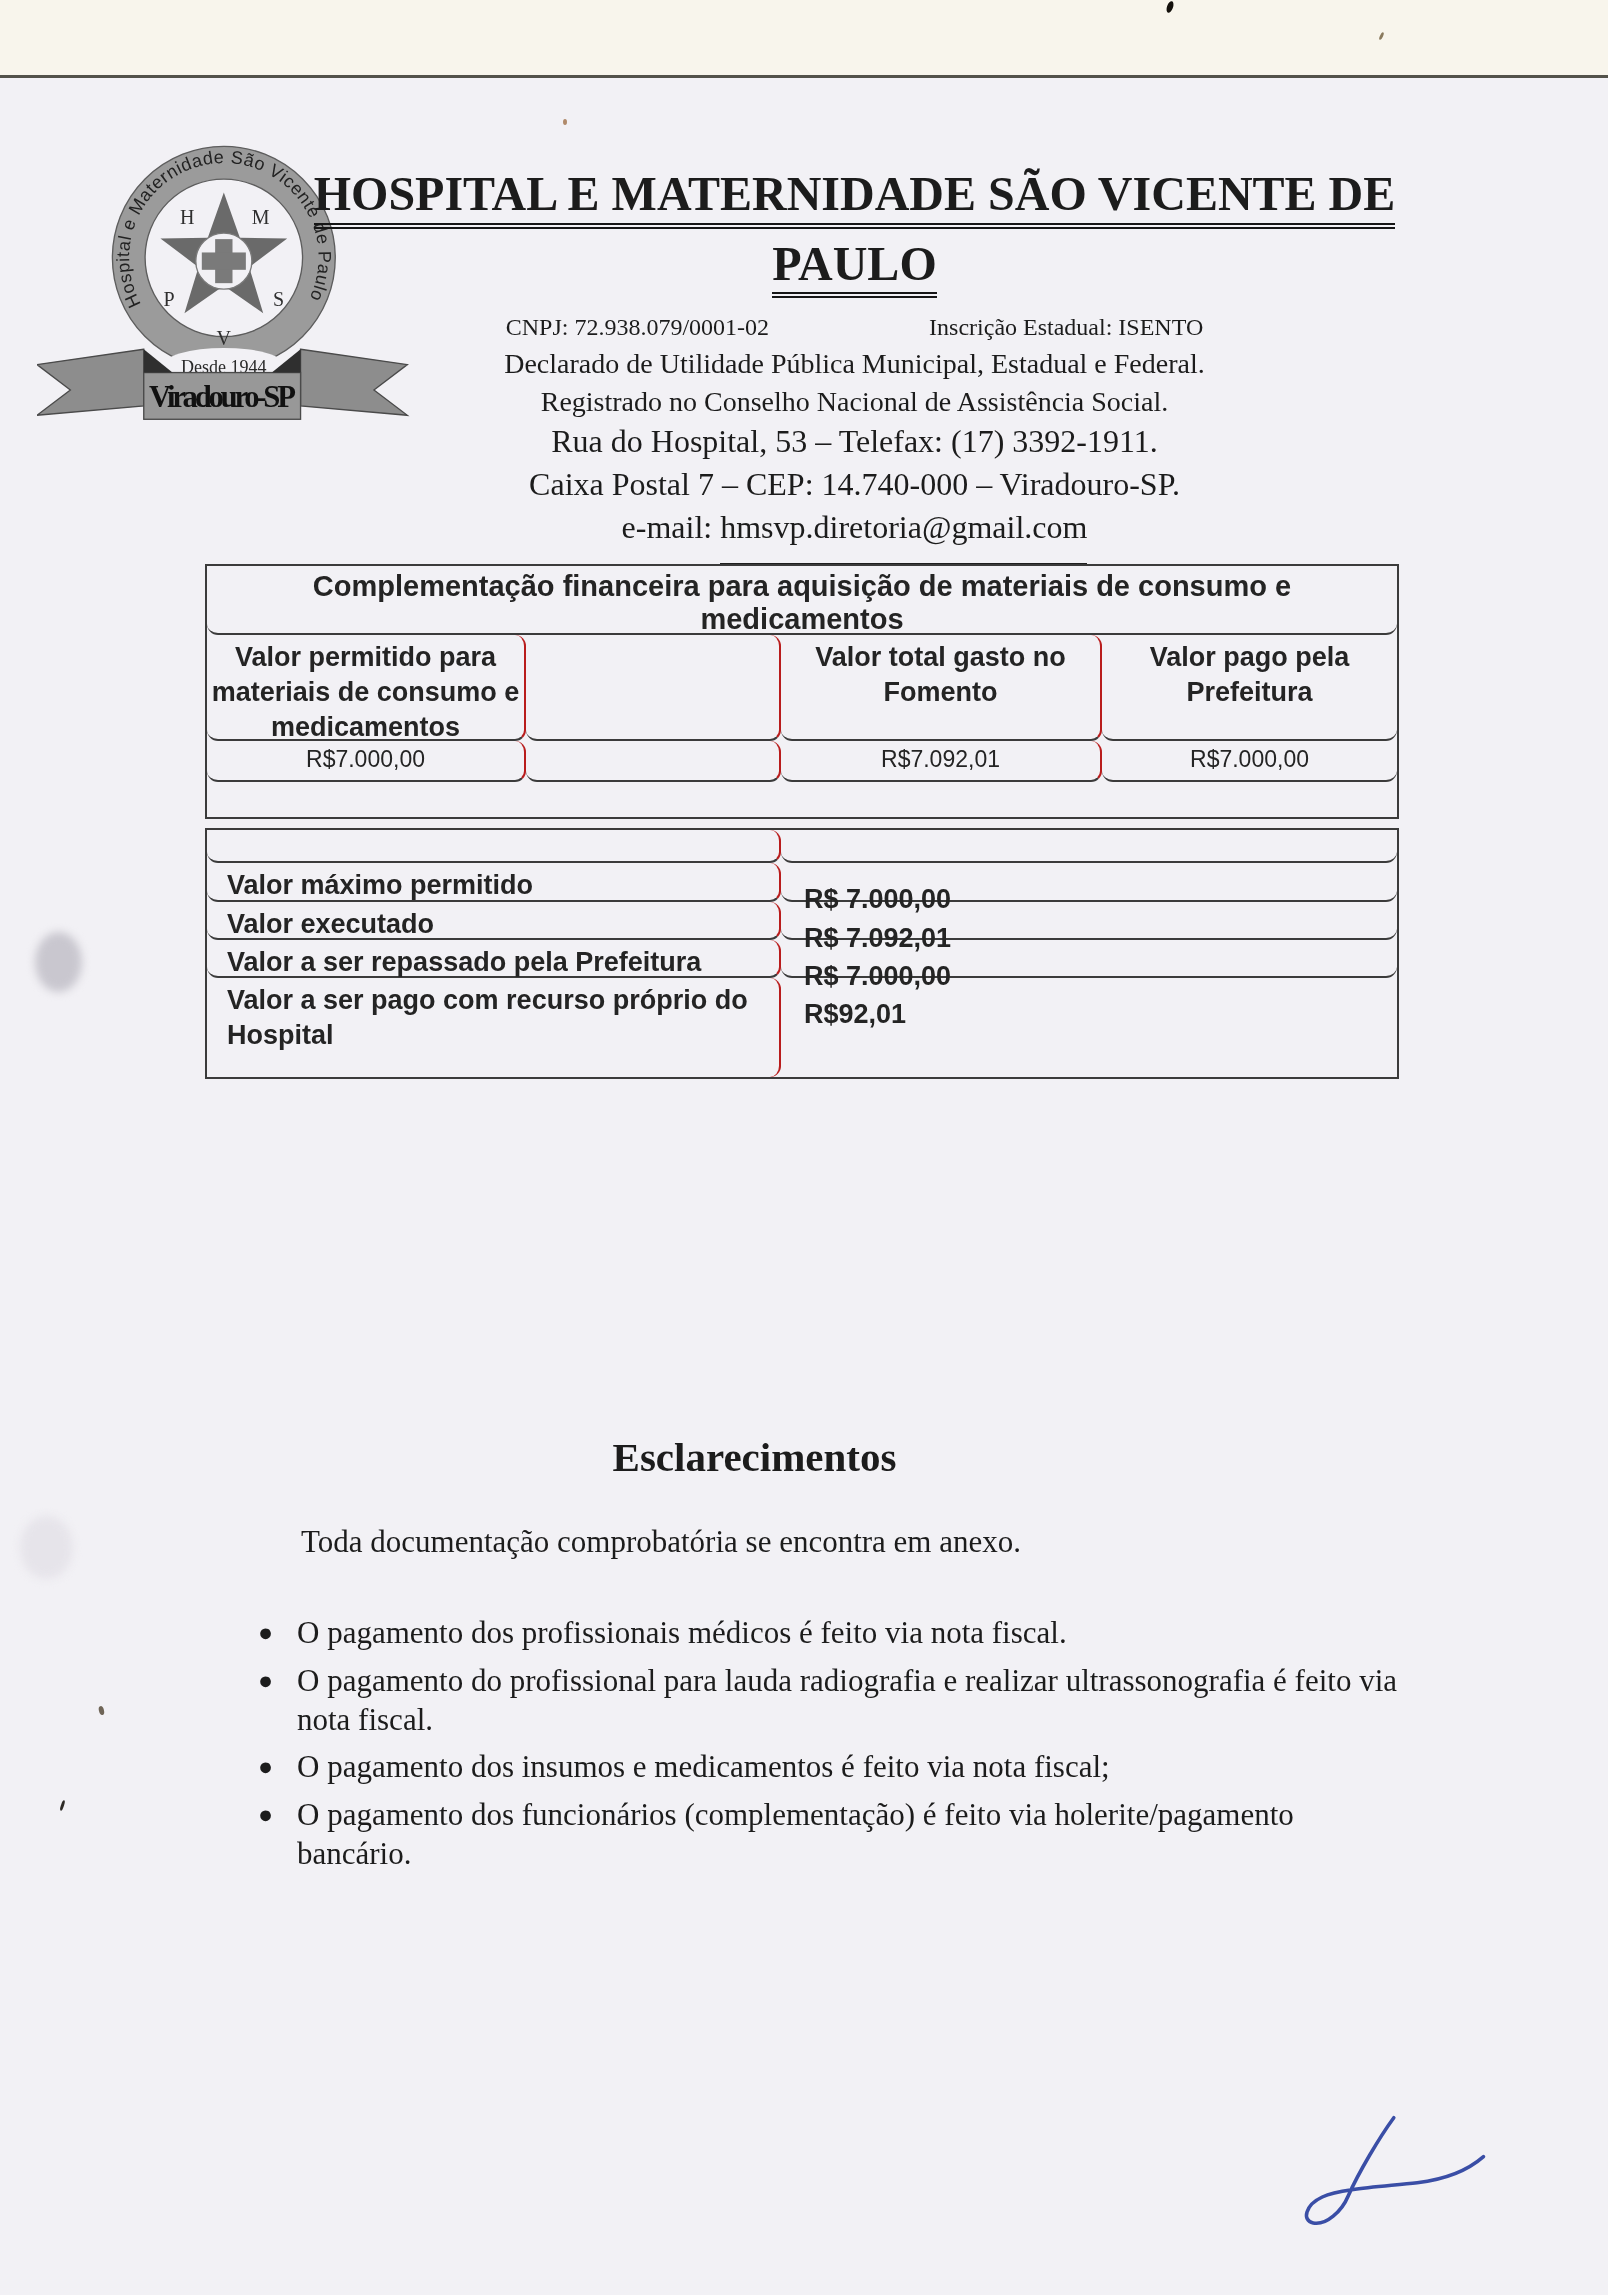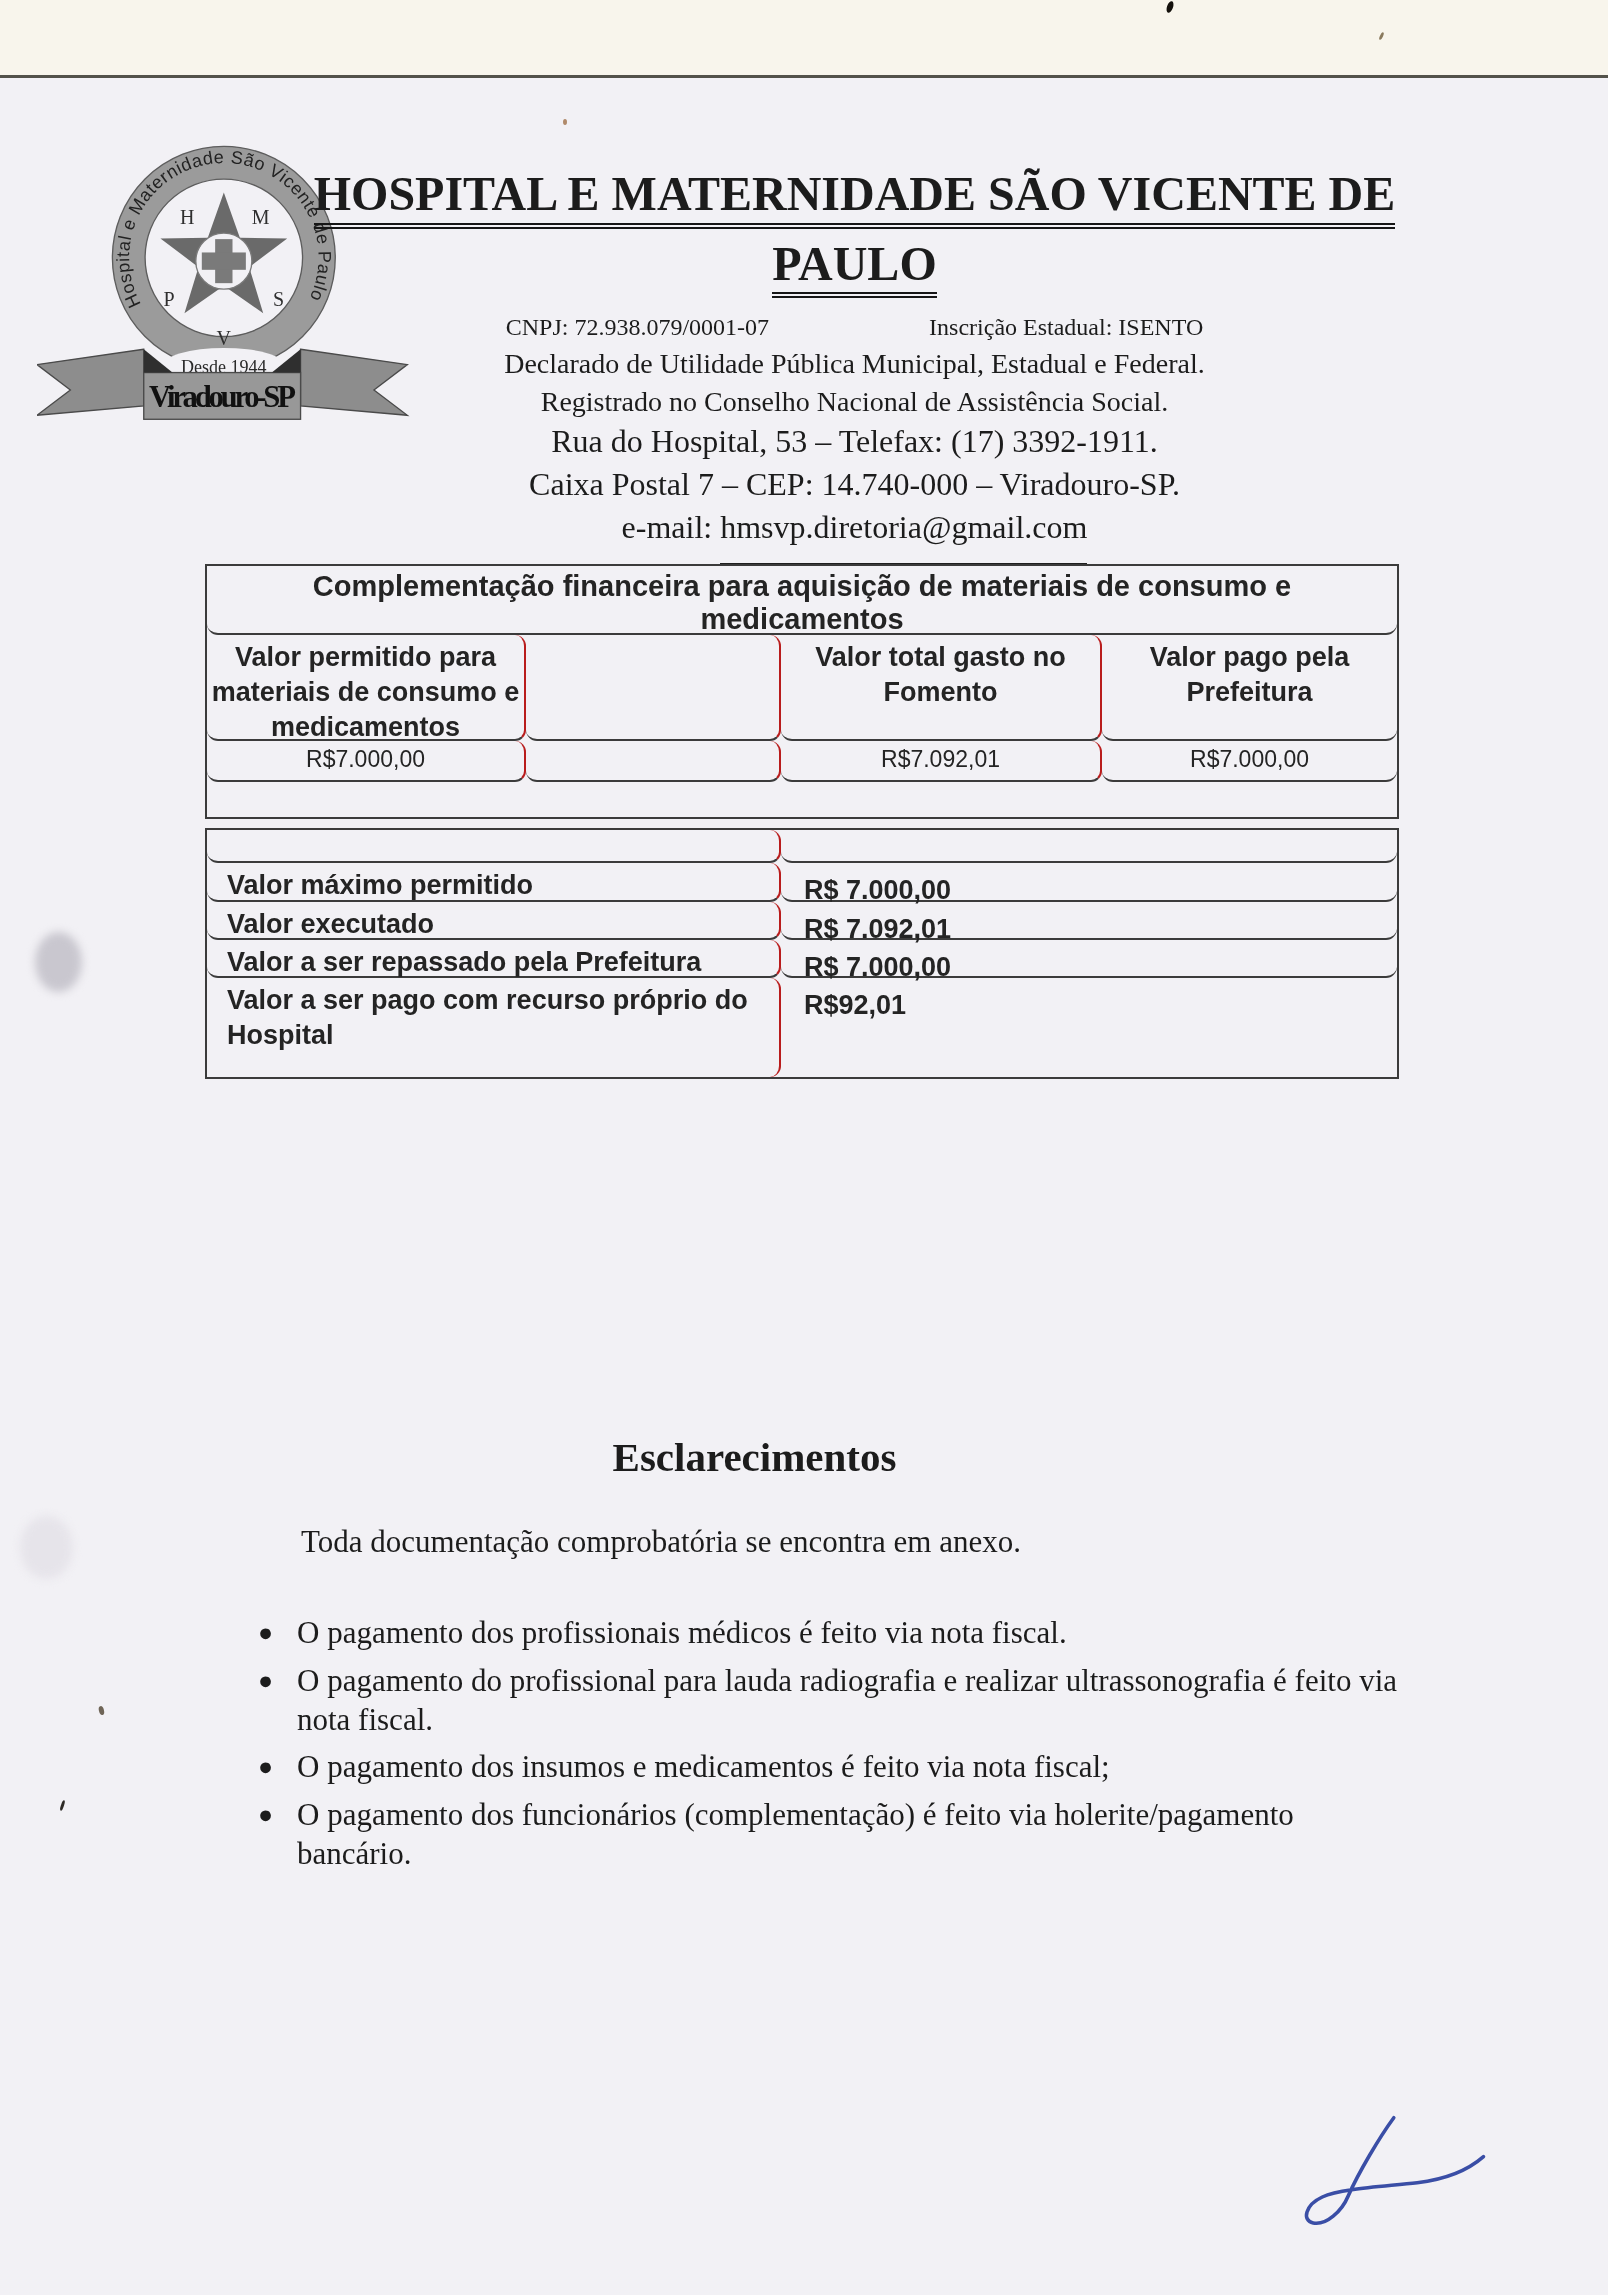--- a/index.html
+++ b/index.html
@@ -33,21 +33,21 @@
   .t1{top:564px;grid-template-columns:319px 255px 321px 1fr;grid-template-rows:69px 106px 41px 35px;}
   .t2{top:828px;grid-template-columns:574px 1fr;grid-template-rows:33px 39px 38px 38px 99px;}
   .cell{box-sizing:border-box;border-radius:11px;}
   .bR{border-right:2px solid #b91c1c;}
   .bB{border-bottom:2px solid #3b3b3b;}
   .span4{grid-column:1/-1;}
   .t1-title{font-weight:bold;font-size:29px;line-height:33px;text-align:center;padding:4px 73px 0 73px;}
   .t1-head{font-weight:bold;font-size:27px;line-height:35px;text-align:center;padding-top:5.3px;}
   .t1-val{font-size:23px;text-align:center;padding-top:5.3px;}
   .t2-label{font-weight:bold;font-size:27px;line-height:35px;padding:5.3px 6.7px 0 20px;}
-  .t2-val{font-weight:bold;font-size:27px;padding:12px 0 0 23px;}
+  .t2-val{font-weight:bold;font-size:27px;padding:21px 0 0 23px;}
 
   
   .esc-head{position:absolute;left:200px;top:1433px;width:1109px;text-align:center;
             font-weight:bold;font-size:41px;margin:0;}
   .esc-intro{position:absolute;left:301px;top:1524px;font-size:31px;}
   .bullets{position:absolute;left:258px;top:1613px;width:1162px;}
   .b-item{display:flex;margin-bottom:8.7px;}
   .b-dot{width:39px;font-size:25px;line-height:39px;flex:none;}
   .b-text{font-size:31px;line-height:39px;width:1115px;}
 
@@ -106,21 +106,21 @@
       <text x="278" y="402" text-anchor="middle" font-family="Liberation Serif, serif" font-weight="bold" font-size="46" fill="#111" textLength="220">Viradouro-SP</text>
     </g>
   </svg>
 
   <div class="head-text">
     <h1 class="doc-title">
       <span class="tl">HOSPITAL E MATERNIDADE SÃO VICENTE DE</span><br>
       <span class="tl tl2">PAULO</span>
     </h1>
     <div class="cnpj-row">
-      <span>CNPJ: 72.938.079/0001-07</span>
+      <span>CNPJ: 72.938.079/0001-02</span>
       <span>Inscrição Estadual: ISENTO</span>
     </div>
     <div class="hline">Declarado de Utilidade Pública Municipal, Estadual e Federal.</div>
     <div class="hline">Registrado no Conselho Nacional de Assistência Social.</div>
     <div class="hline big">Rua do Hospital, 53 – Telefax: (17) 3392-1911.</div>
     <div class="hline big">Caixa Postal 7 – CEP: 14.740-000 – Viradouro-SP.</div>
     <div class="hline big">
       <span>e-mail:</span>
       <span class="email-underline">hmsvp.diretoria@gmail.com</span>
     </div>

